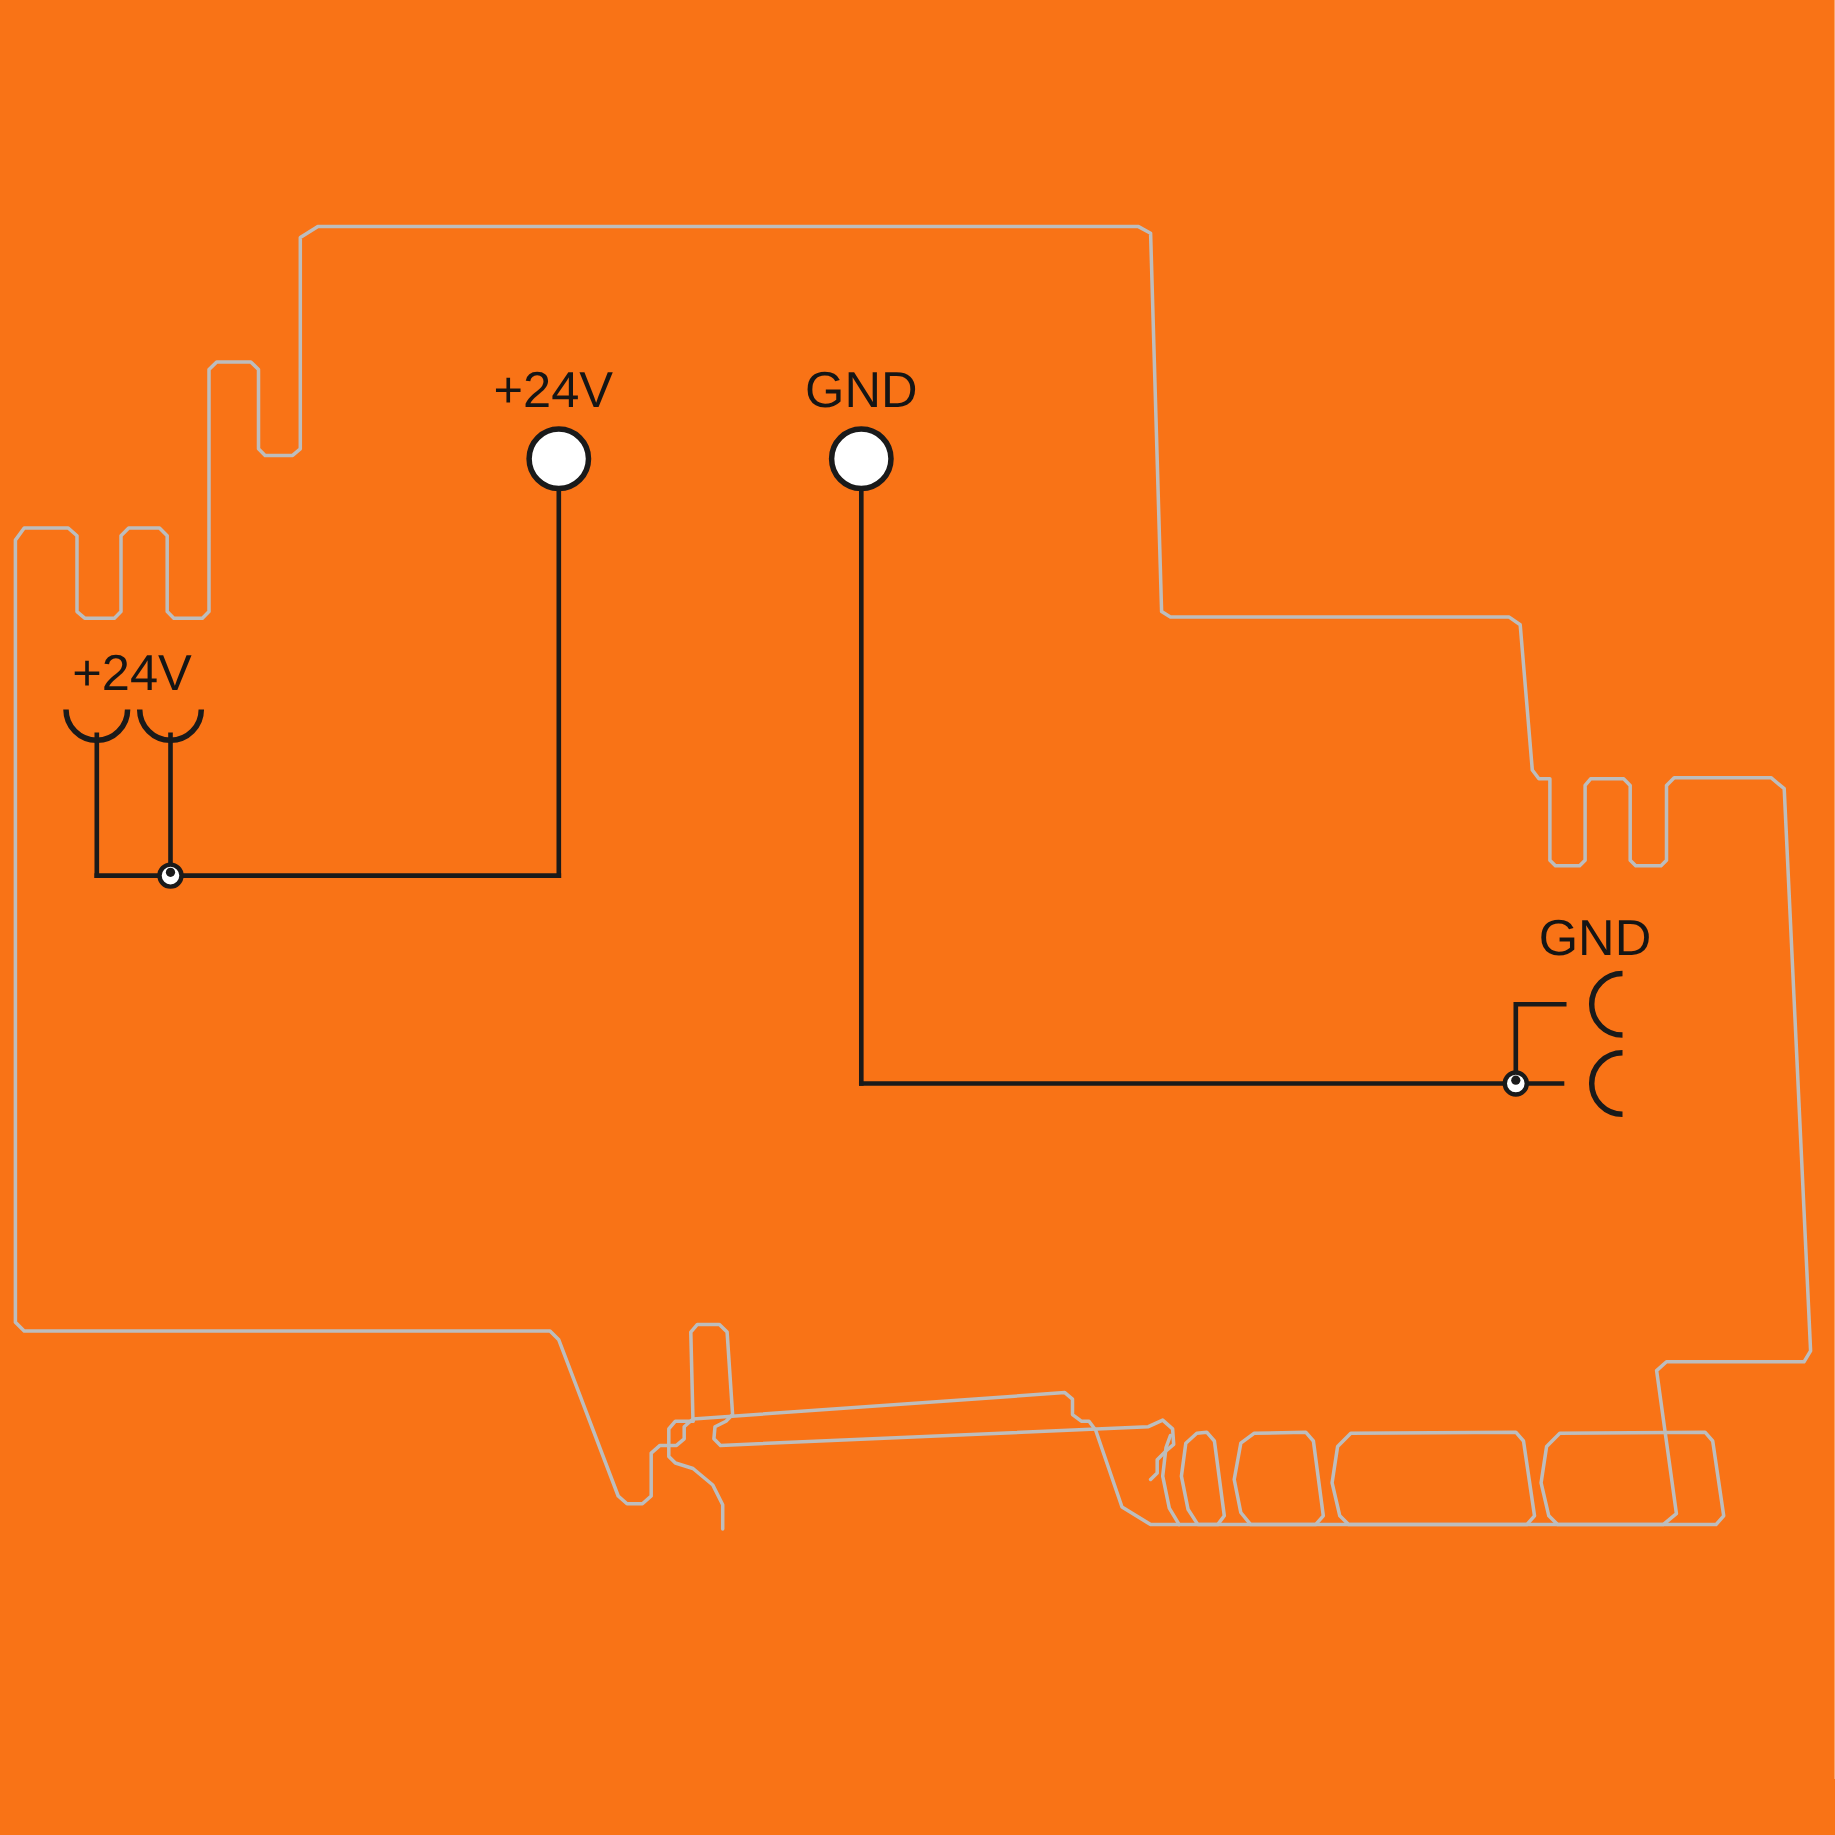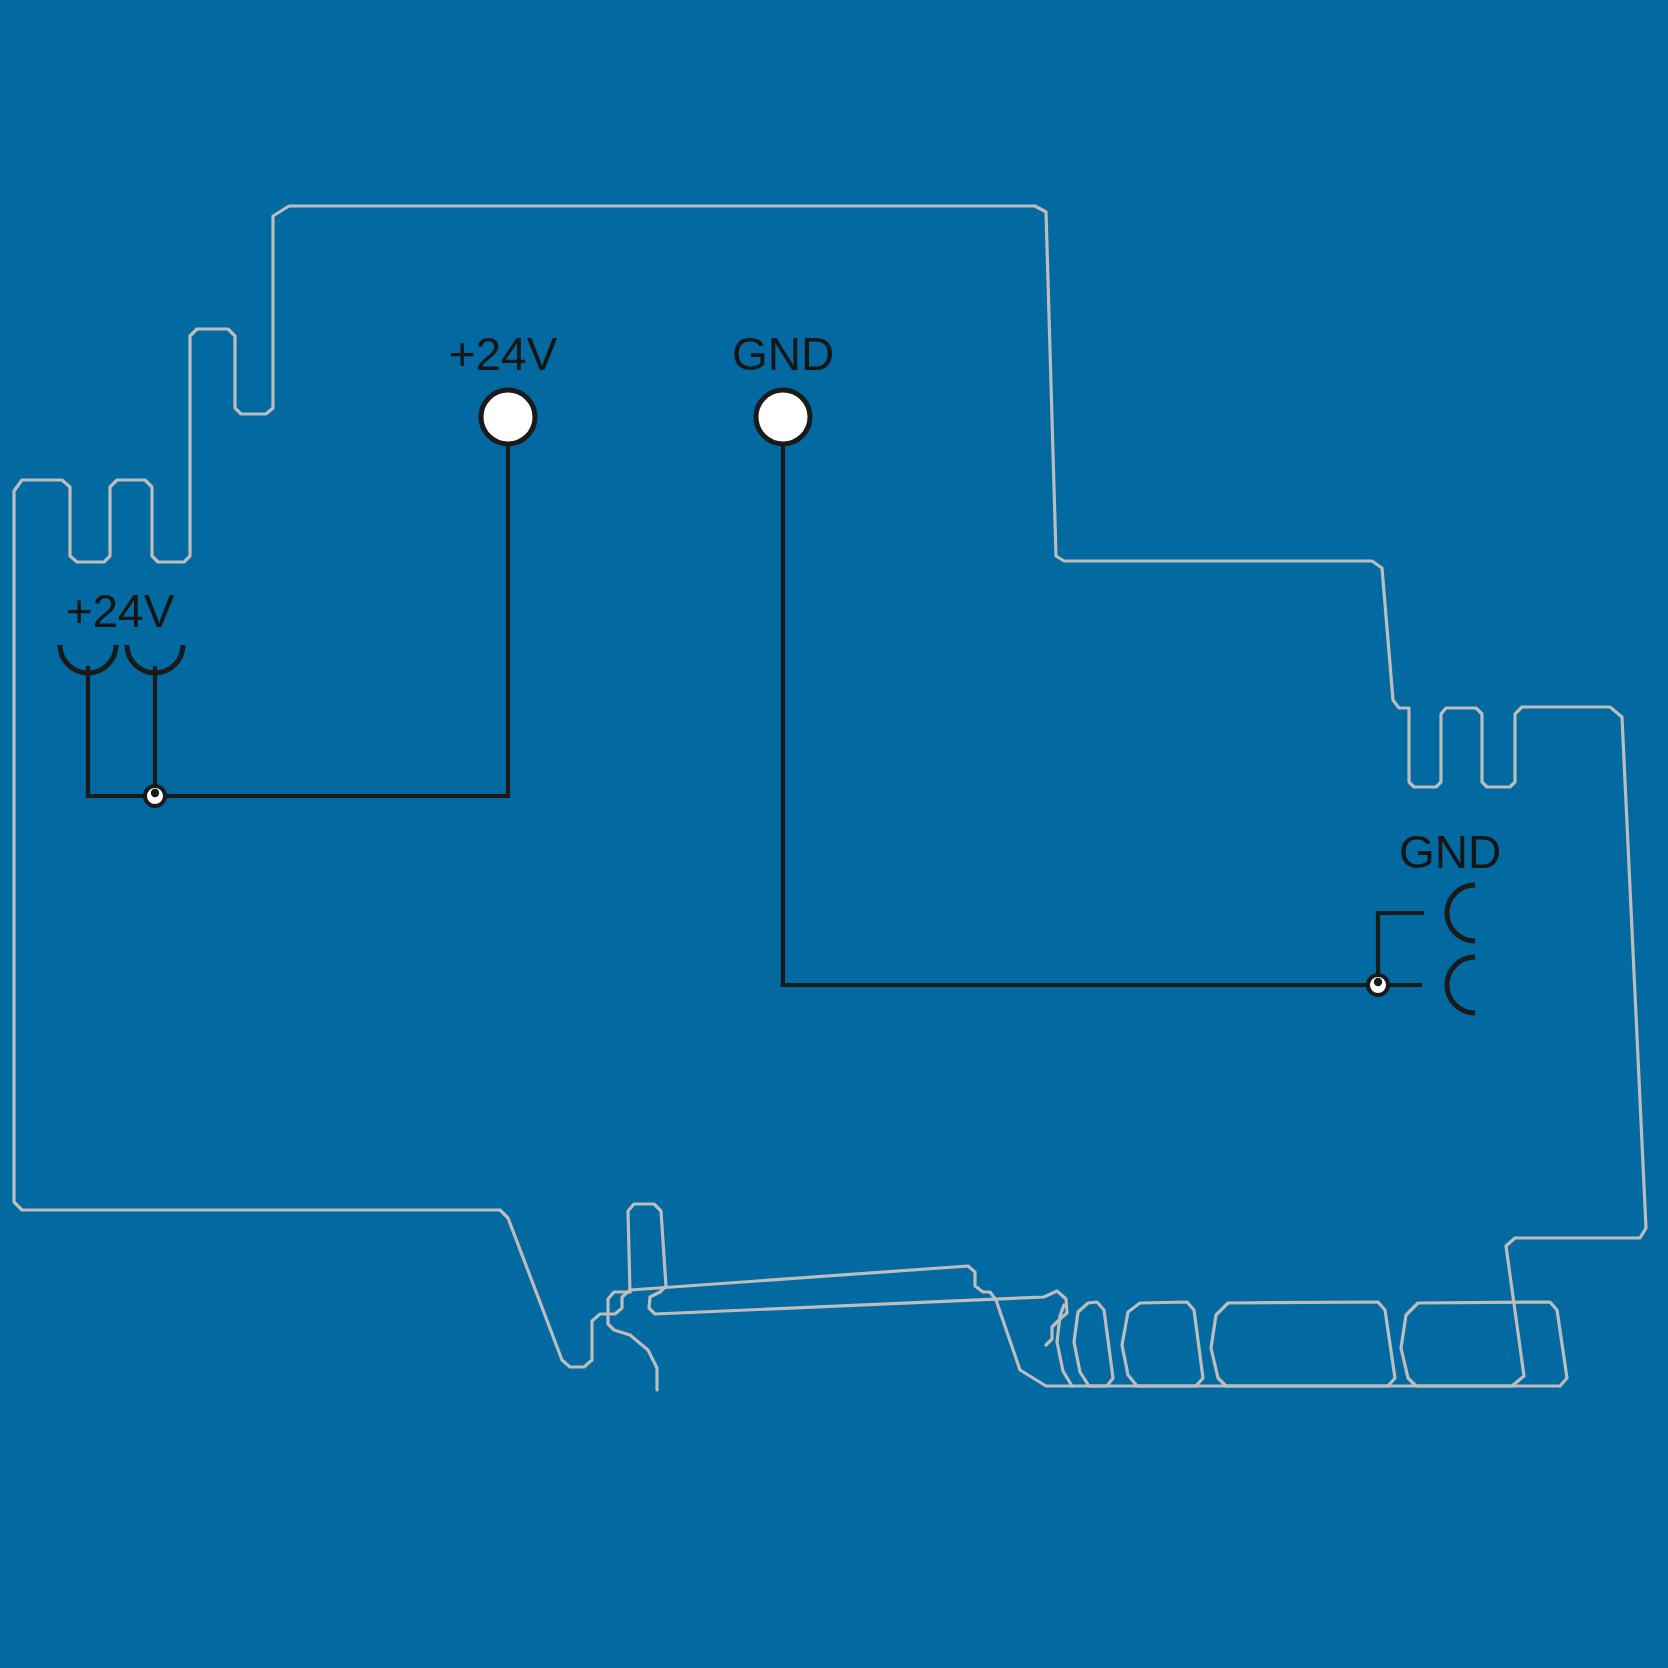--- a/index.html
+++ b/index.html
@@ -11,21 +11,21 @@
   body {
     width: 1668px;
     height: 1668px;
     overflow: hidden;
     font-family: "Liberation Sans", sans-serif;
   }
   #diagram-root {
     position: relative;
     width: 1668px;
     height: 1668px;
-    background: #0369a1;
+    background: #f97316;
   }
   svg.canvas {
     position: absolute;
     left: 0;
     top: 0;
     width: 1668px;
     height: 1668px;
     display: block;
   }
   .housing-outline {

